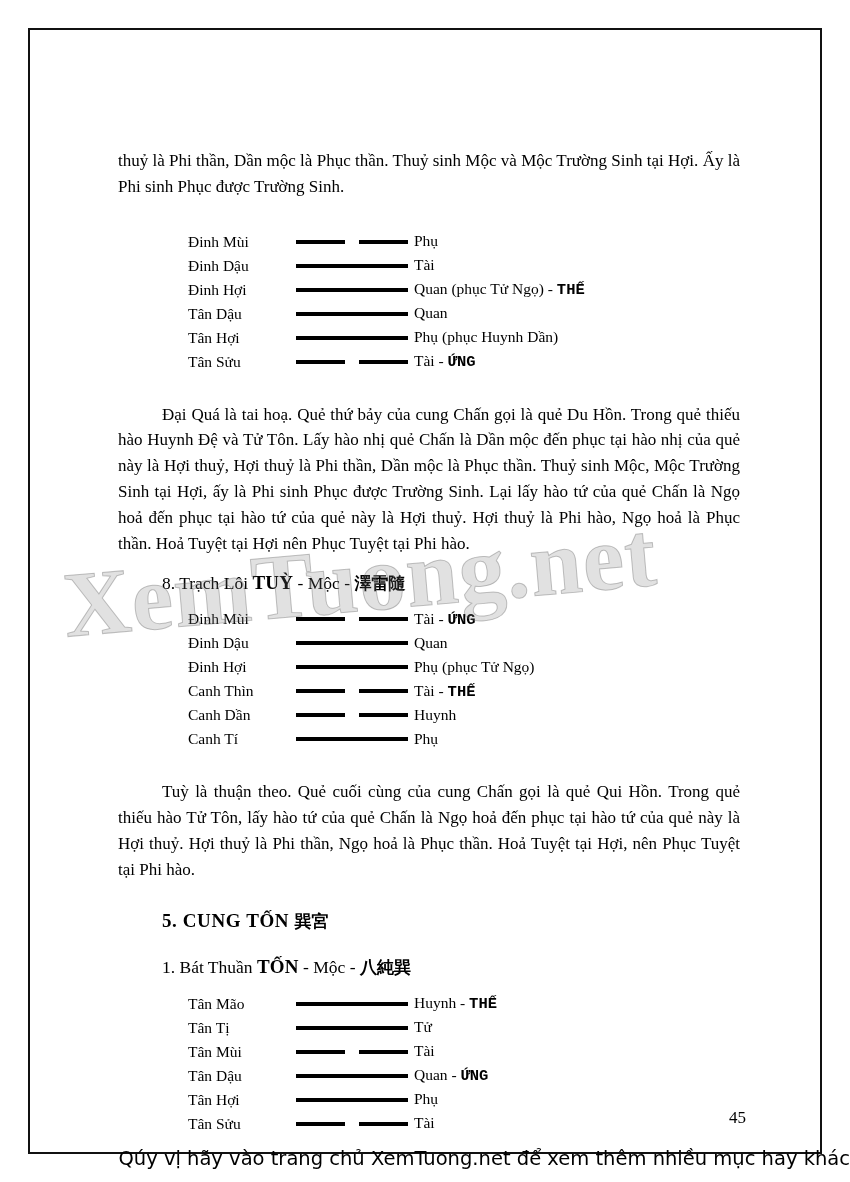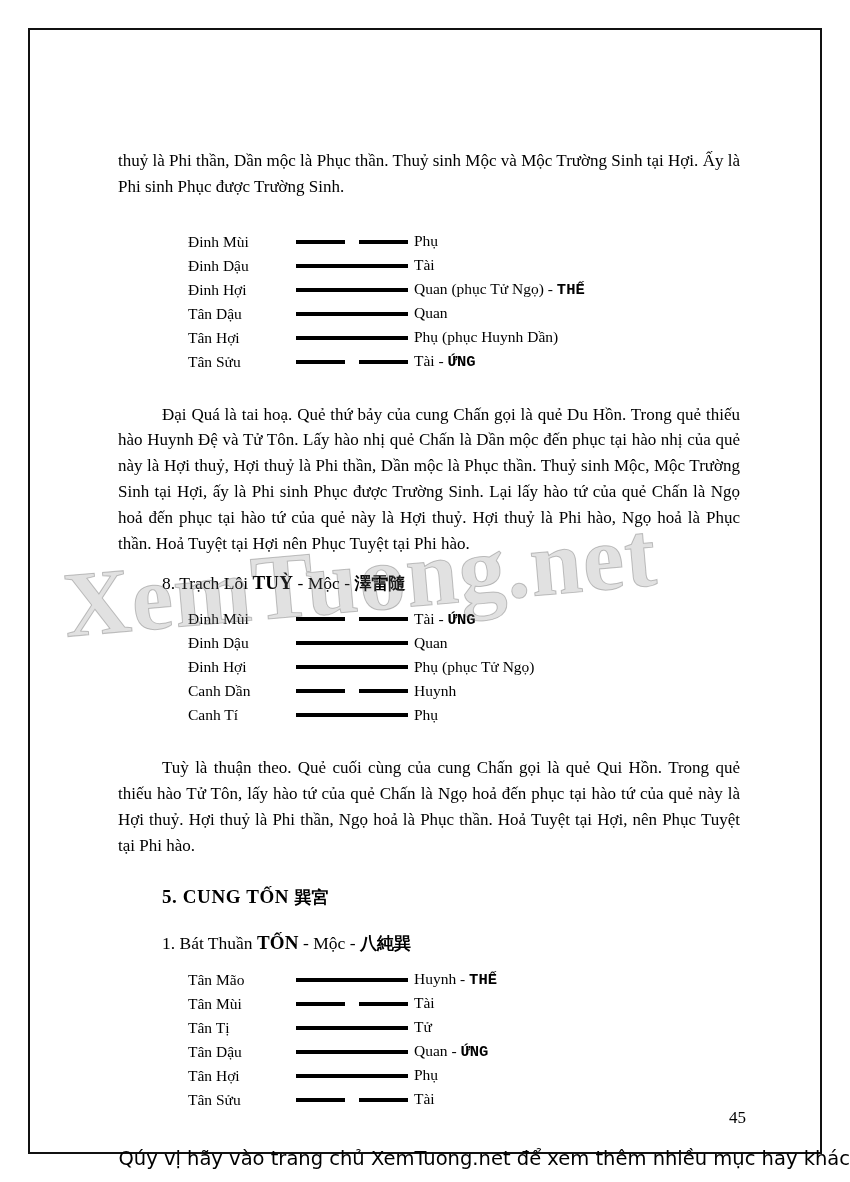--- a/index.html
+++ b/index.html
@@ -270,20 +270,31 @@
         <tr>
           <td class="stem">Đinh Hợi</td>
           <td class="lines">
             <div class="line-wrap">
                 <div class="seg-full"></div>
               </div>
           </td>
           <td class="rel"><span>Phụ (phục Tử Ngọ)</span><b></b></td>
         </tr>
         <tr>
+          <td class="stem">Canh Thìn</td>
+          <td class="lines">
+            <div class="line-wrap">
+                <div class="seg-half"></div>
+                <div class="seg-gap"></div>
+                <div class="seg-half"></div>
+              </div>
+          </td>
+          <td class="rel"><span>Tài - </span><b>THẾ</b></td>
+        </tr>
+        <tr>
           <td class="stem">Canh Dần</td>
           <td class="lines">
             <div class="line-wrap">
                 <div class="seg-half"></div>
                 <div class="seg-gap"></div>
                 <div class="seg-half"></div>
               </div>
           </td>
           <td class="rel"><span>Huynh</span><b></b></td>
         </tr>
@@ -325,38 +336,38 @@
         <tr>
           <td class="stem">Tân Mão</td>
           <td class="lines">
             <div class="line-wrap">
                 <div class="seg-full"></div>
               </div>
           </td>
           <td class="rel"><span>Huynh - </span><b>THẾ</b></td>
         </tr>
         <tr>
+          <td class="stem">Tân Tị</td>
+          <td class="lines">
+            <div class="line-wrap">
+                <div class="seg-full"></div>
+              </div>
+          </td>
+          <td class="rel"><span>Tử</span><b></b></td>
+        </tr>
+        <tr>
           <td class="stem">Tân Mùi</td>
           <td class="lines">
             <div class="line-wrap">
                 <div class="seg-half"></div>
                 <div class="seg-gap"></div>
                 <div class="seg-half"></div>
               </div>
           </td>
           <td class="rel"><span>Tài</span><b></b></td>
-        </tr>
-        <tr>
-          <td class="stem">Tân Tị</td>
-          <td class="lines">
-            <div class="line-wrap">
-                <div class="seg-full"></div>
-              </div>
-          </td>
-          <td class="rel"><span>Tử</span><b></b></td>
         </tr>
         <tr>
           <td class="stem">Tân Dậu</td>
           <td class="lines">
             <div class="line-wrap">
                 <div class="seg-full"></div>
               </div>
           </td>
           <td class="rel"><span>Quan - </span><b>ỨNG</b></td>
         </tr>

